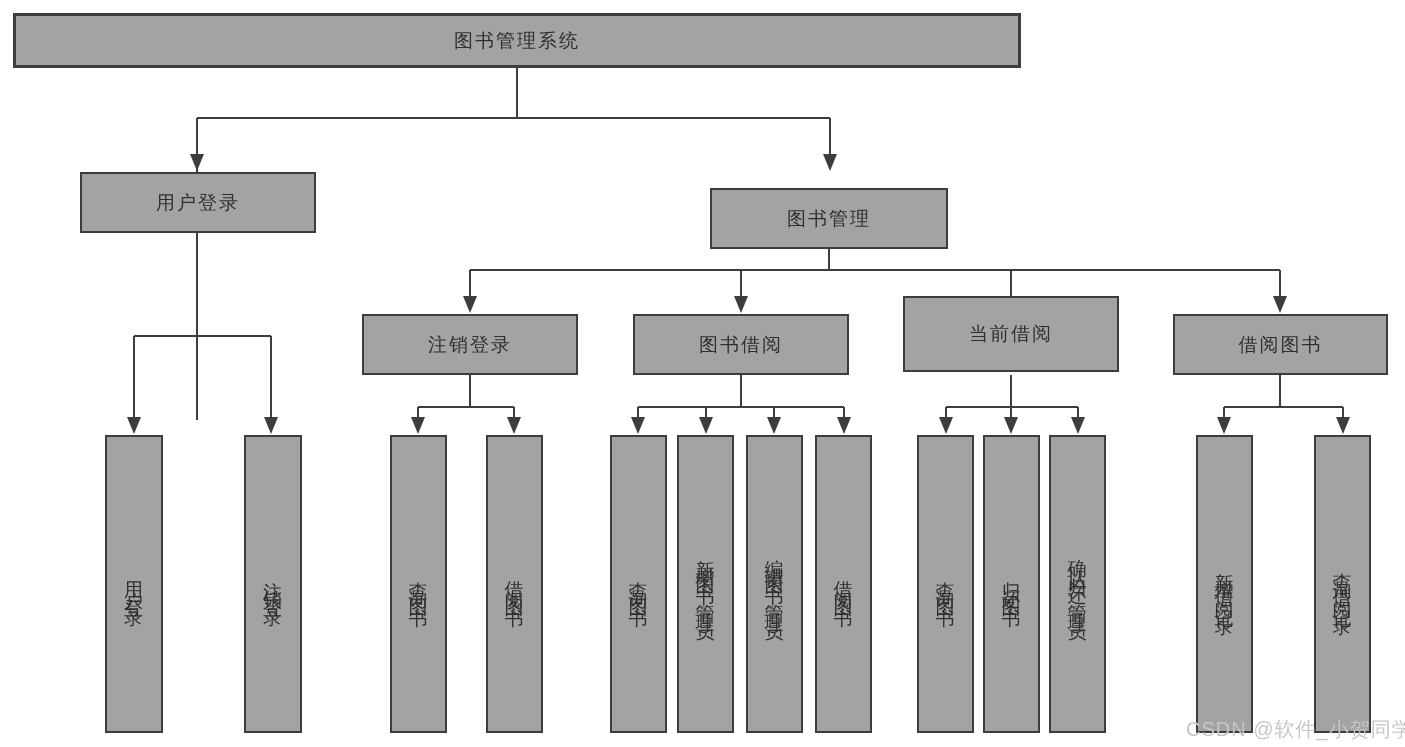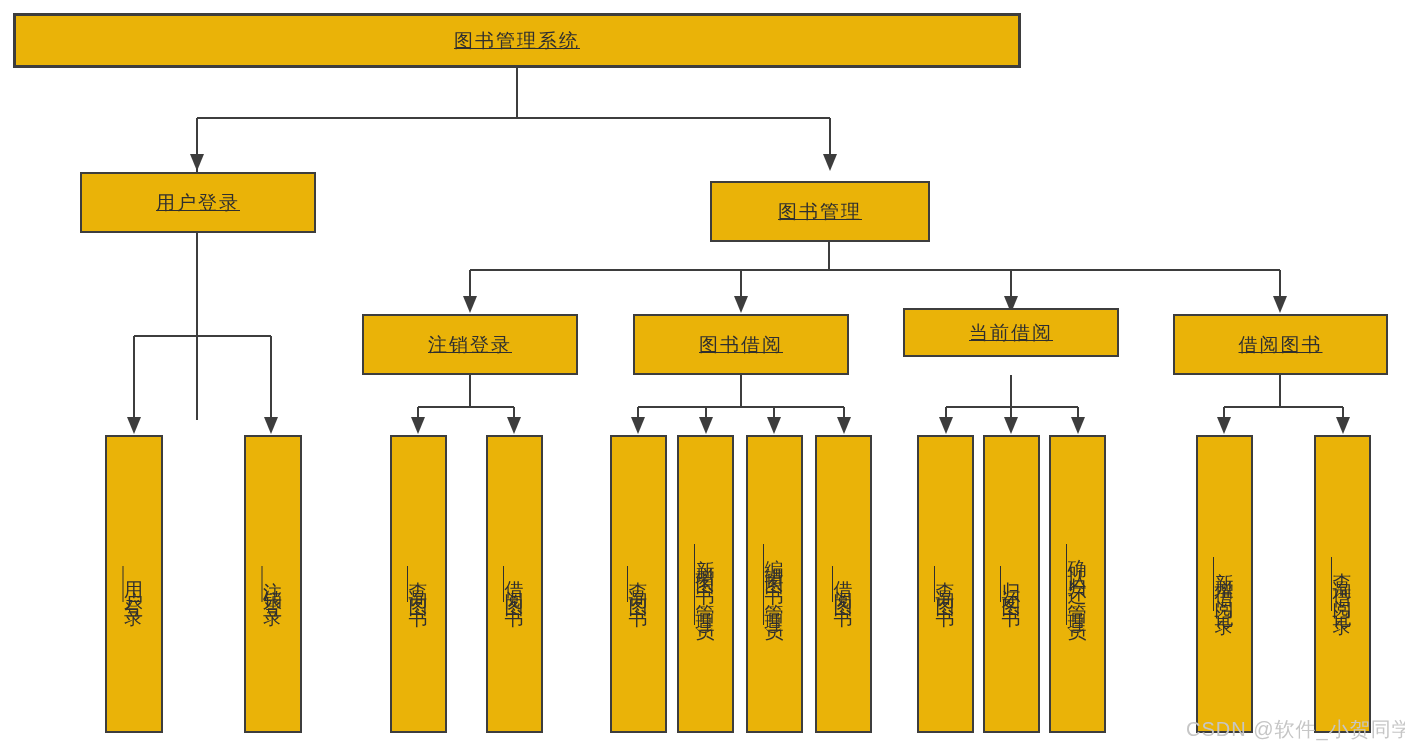--- a/index.html
+++ b/index.html
@@ -17,30 +17,29 @@
   }
   #connectors {
     position: absolute;
     left: 0;
     top: 0;
     pointer-events: none;
   }
   .box {
     position: absolute;
     box-sizing: border-box;
-    background: #eab308;
+    background: #a3a3a3;
     border: 2px solid #3d3d3d;
     display: flex;
     align-items: center;
     justify-content: center;
     color: #2f2f2f;
     font-size: 19px;
     letter-spacing: 2px;
     z-index: 2;
-    text-decoration: underline;
   }
   .box.root {
     border-width: 3px;
     font-size: 19px;
   }
   .box.v span {
     writing-mode: vertical-rl;
     text-orientation: mixed;
     letter-spacing: 9px;
     font-size: 19px;
@@ -105,31 +104,31 @@
     </g>
   </svg>
 
   <div class="box root" style="left:13px; top:13px; width:1008px; height:55px;">
     <span>图书管理系统</span>
   </div>
 
   <div class="box" style="left:80px; top:172px; width:236px; height:61px;">
     <span>用户登录</span>
   </div>
-  <div class="box" style="left:710px; top:181px; width:220px; height:61px;">
+  <div class="box" style="left:710px; top:188px; width:238px; height:61px;">
     <span>图书管理</span>
   </div>
 
   <div class="box" style="left:362px; top:314px; width:216px; height:61px;">
     <span>注销登录</span>
   </div>
   <div class="box" style="left:633px; top:314px; width:216px; height:61px;">
     <span>图书借阅</span>
   </div>
-  <div class="box" style="left:903px; top:308px; width:216px; height:49px;">
+  <div class="box" style="left:903px; top:296px; width:216px; height:76px;">
     <span>当前借阅</span>
   </div>
   <div class="box" style="left:1173px; top:314px; width:215px; height:61px;">
     <span>借阅图书</span>
   </div>
 
   <div class="box v" style="left:105px; top:435px; width:58px; height:298px;">
     <span>用户登录</span>
   </div>
   <div class="box v" style="left:244px; top:435px; width:58px; height:298px;">

